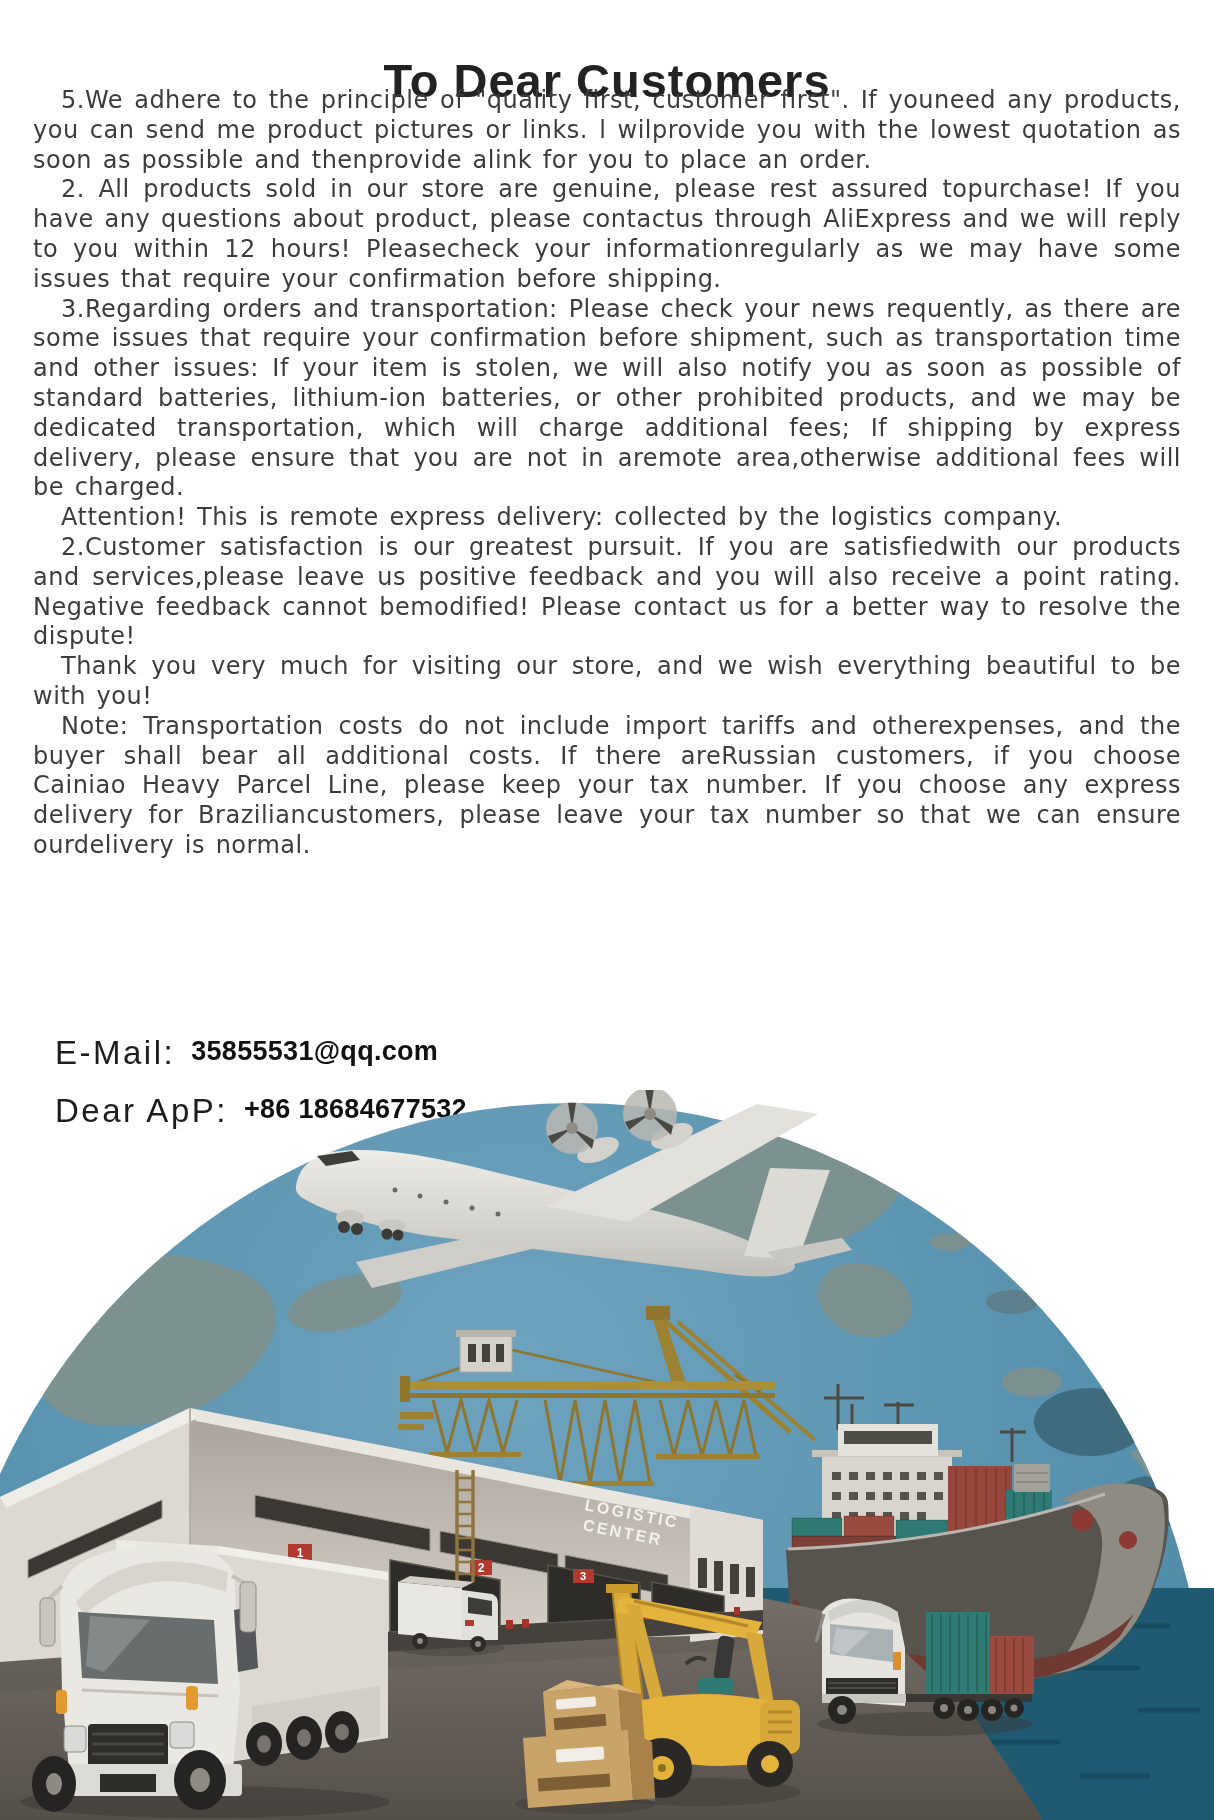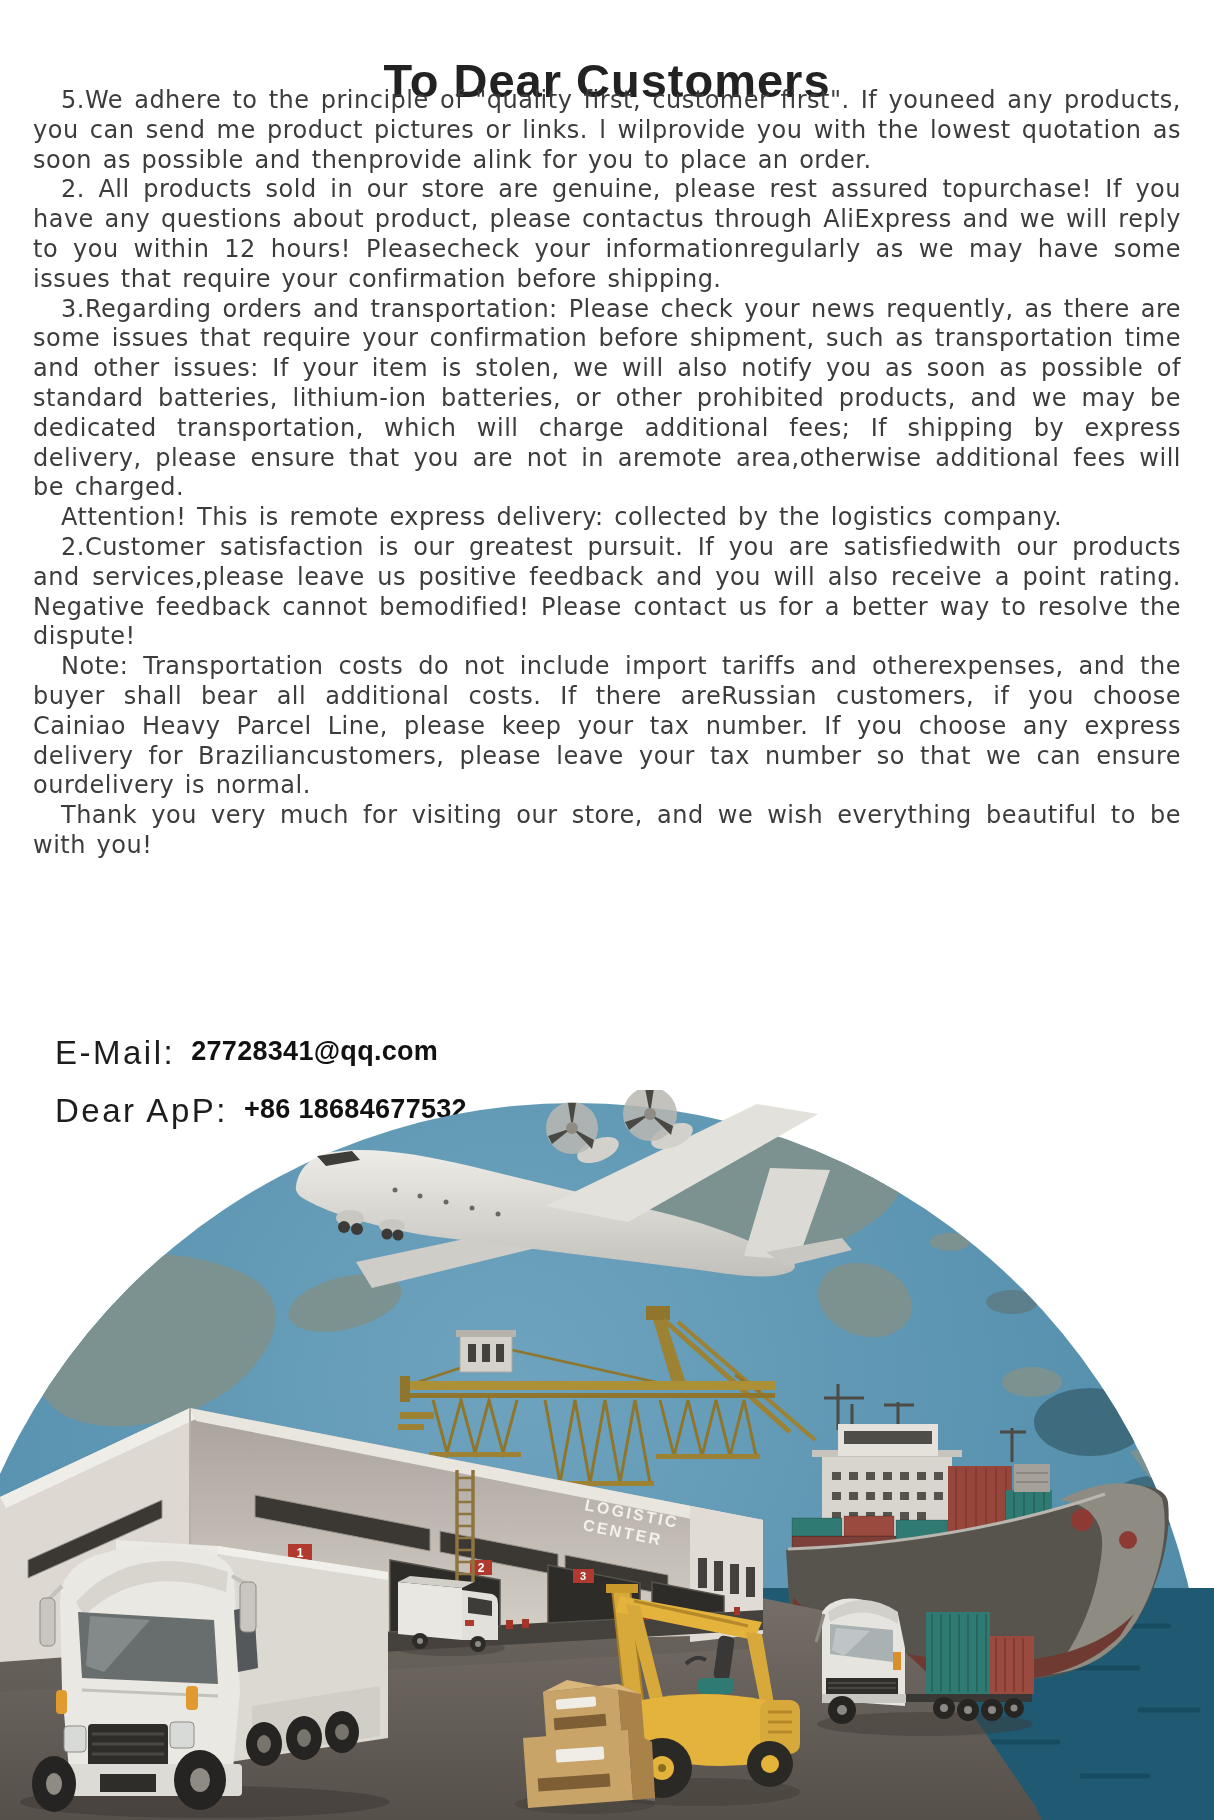--- a/index.html
+++ b/index.html
@@ -37,28 +37,28 @@
 <body>
 
 <h1 class="page-title">To Dear Customers</h1>
 
 <div class="text-col">
   <p>5.We adhere to the principle of "quality first, customer first". If youneed any products, you can send me product pictures or links. l wilprovide you with the lowest quotation as soon as possible and thenprovide alink for you to place an order.</p>
   <p>2. All products sold in our store are genuine, please rest assured topurchase! If you have any questions about product, please contactus through AliExpress and we will reply to you within 12 hours! Pleasecheck your informationregularly as we may have some issues that require your confirmation before shipping.</p>
   <p>3.Regarding orders and transportation: Please check your news requently, as there are some issues that require your confirmation before shipment, such as transportation time and other issues: If your item is stolen, we will also notify you as soon as possible of standard batteries, lithium-ion batteries, or other prohibited products, and we may be dedicated transportation, which will charge additional fees;  If shipping by express delivery, please ensure that you are not in aremote area,otherwise additional fees will be charged.</p>
   <p>Attention! This is remote express delivery: collected by the logistics company.</p>
   <p>2.Customer satisfaction is our greatest pursuit. If you are satisfiedwith our products and services,please leave us positive feedback and you will also receive a point rating. Negative feedback cannot bemodified! Please contact us for a better way to resolve the dispute!</p>
+  <p>Thank you very much for visiting our store, and we wish everything beautiful to be with you!</p>
   <p>Note: Transportation costs do not include import tariffs and otherexpenses, and the buyer shall bear all additional costs. If there areRussian customers, if you choose Cainiao Heavy Parcel Line, please keep your tax number. If you choose any express delivery for Braziliancustomers, please leave your tax number so that we can ensure ourdelivery is normal.</p>
-  <p>Thank you very much for visiting our store, and we wish everything beautiful to be with you!</p>
 </div>
 
 <div class="contact">
   <div class="contact-row">
     <span class="contact-label">E-Mail:</span>
-    <span class="contact-value">27728341@qq.com</span>
+    <span class="contact-value">35855531@qq.com</span>
   </div>
   <div class="contact-row">
     <span class="contact-label">Dear ApP:</span>
     <span class="contact-value">+86 18684677532</span>
   </div>
 </div>
 
 <div class="illustration">
 <svg width="1214" height="730" viewBox="0 1090 1214 730" xmlns="http://www.w3.org/2000/svg">
   <defs>

